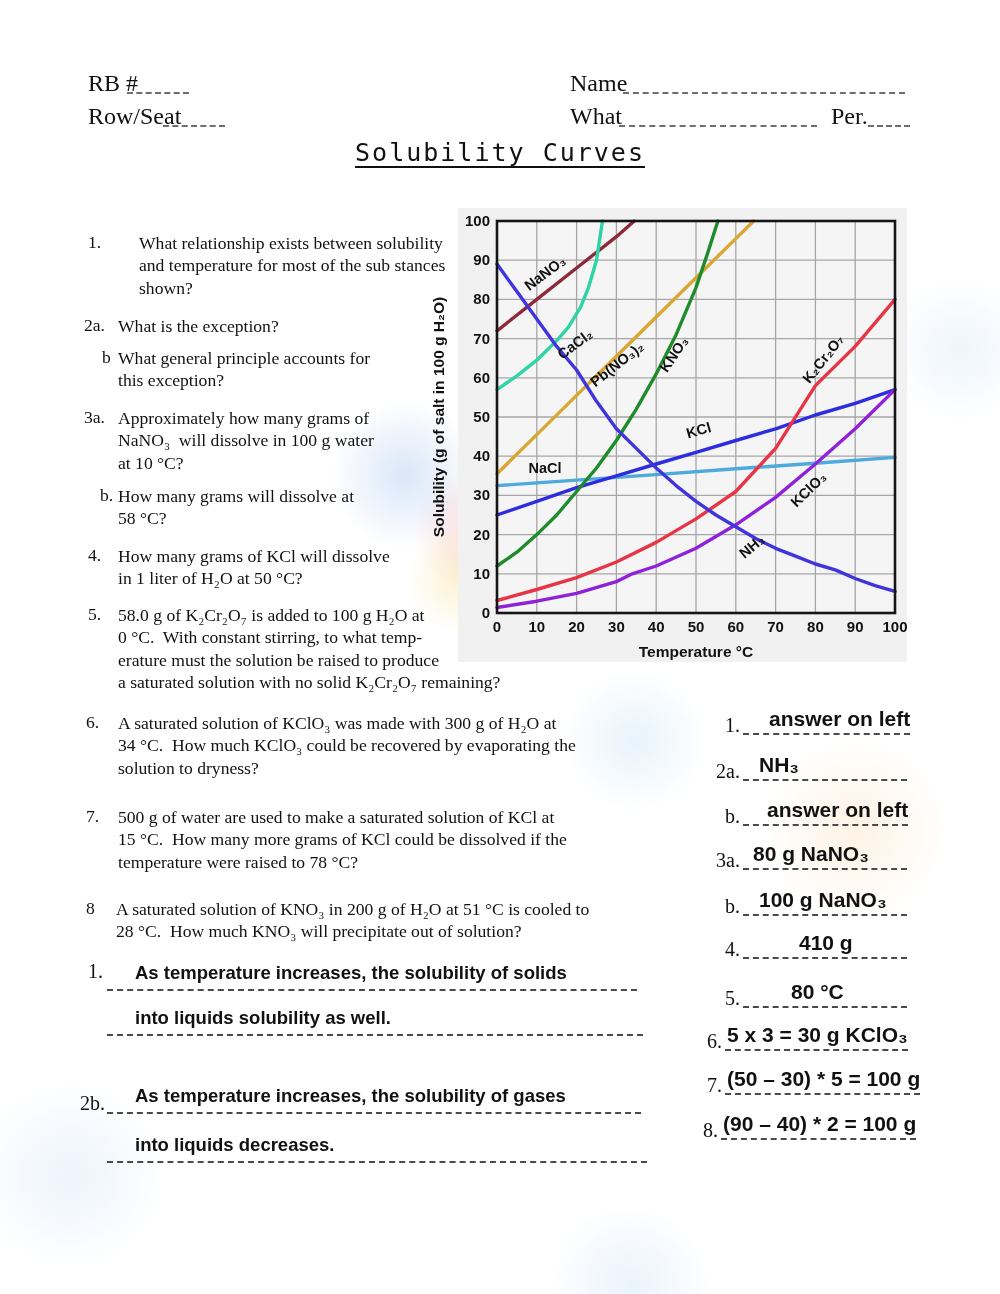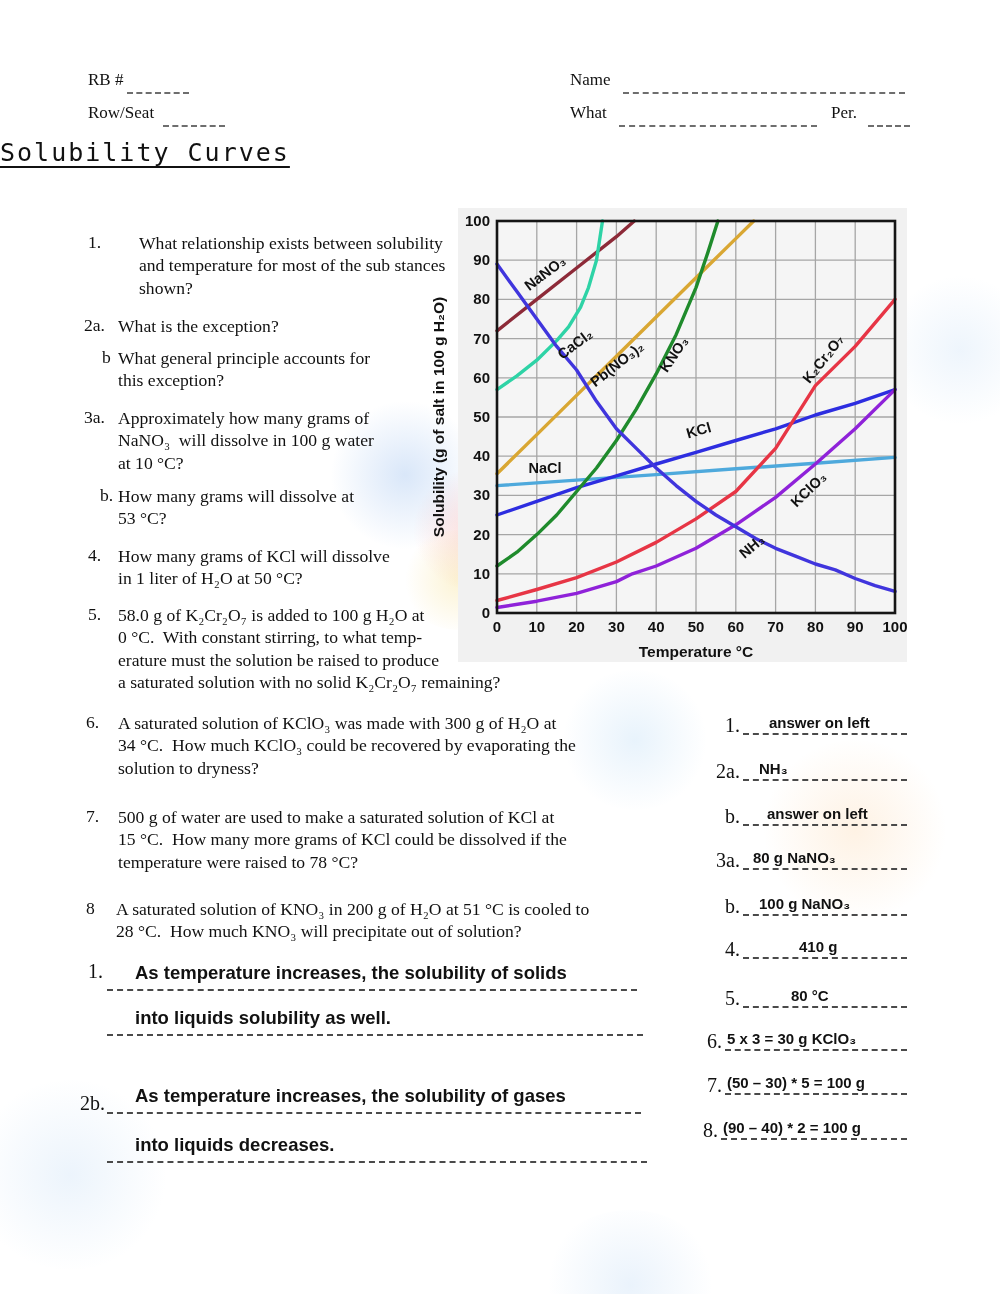--- a/index.html
+++ b/index.html
@@ -2,24 +2,24 @@
 <html><head>
 <meta charset="utf-8">
 <style>
   html,body{margin:0;padding:0;background:#e8e8e8}
   .page{position:relative;width:1000px;height:1294px;margin:0 auto;background:#ffffff;
         font-family:"Liberation Serif","DejaVu Serif",serif;color:#111;overflow:hidden}
   .blob{position:absolute;border-radius:50%;pointer-events:none;z-index:0}
   .layer{position:absolute;inset:0;z-index:1}
 
   
-  .hlabel{position:absolute;font-size:17px;white-space:nowrap}
+  .hlabel{position:absolute;font-size:24px;white-space:nowrap}
   .blank{position:absolute;border-bottom:2px dashed #6e6e6e;height:18px}
 
-  .title{position:absolute;left:0;right:0;top:138px;text-align:left;
+  .title{position:absolute;left:0;right:0;top:138px;text-align:center;
          font-family:"DejaVu Sans Mono",monospace;font-size:25px;letter-spacing:2px;
          text-decoration:underline;text-underline-offset:5px}
   .intro{position:absolute;left:88px;top:190px;width:830px;font-size:19.2px;
          text-decoration:underline;text-underline-offset:3px;white-space:pre-wrap}
 
   
   .qlabel{position:absolute;font-size:17.6px;white-space:nowrap}
   .qtext{position:absolute;font-size:17.6px;line-height:22.4px;white-space:pre-wrap}
 
   
@@ -27,21 +27,21 @@
   .ansL-line{position:absolute;border-bottom:2px dashed #4a4a4a;
              font-family:"Liberation Sans","DejaVu Sans",sans-serif;font-weight:bold;
              font-size:18.5px;display:flex;align-items:flex-end;
              padding-left:28px;padding-bottom:5px;box-sizing:border-box;white-space:nowrap}
 
   
   .ansR-row{position:absolute;left:698px;width:209px;height:30px;display:flex;align-items:flex-end}
   .ansR-label{font-size:20px;text-align:right;padding-right:3px;line-height:1;flex:0 0 auto}
   .ansR-val{flex:1 1 auto;border-bottom:2px dashed #4a4a4a;
             font-family:"Liberation Sans","DejaVu Sans",sans-serif;font-weight:bold;
-            font-size:15px;padding-bottom:2px;white-space:nowrap;line-height:1.15}
+            font-size:21px;padding-bottom:2px;white-space:nowrap;line-height:1.15}
 
   svg text{font-family:"Liberation Sans","DejaVu Sans",sans-serif;fill:#111}
 </style>
 </head>
 <body>
 
 <div class="page">
 
   <div class="blob" style="left:330px;top:400px;width:150px;height:150px;background:radial-gradient(circle,rgba(130,175,235,.30),rgba(130,175,235,0) 70%)"></div>
   <div class="blob" style="left:410px;top:470px;width:130px;height:120px;background:radial-gradient(circle,rgba(235,120,120,.26),rgba(235,120,120,0) 70%)"></div>
@@ -77,21 +77,21 @@
         <div class="qtext" style="left: 118px; top: 315px; width: 370px;">What is the exception?</div>
         <span class="qlabel" style="left: 102px; top: 347px;">b</span>
         <div class="qtext" style="left: 118px; top: 347px; width: 360px;">What general principle accounts for
 this exception?</div>
         <span class="qlabel" style="left: 84px; top: 407px;">3a.</span>
         <div class="qtext" style="left: 118px; top: 407px; width: 370px;">Approximately how many grams of
 NaNO₃  will dissolve in 100 g water
 at 10 °C?</div>
         <span class="qlabel" style="left: 100px; top: 485px;">b.</span>
         <div class="qtext" style="left: 118px; top: 485px; width: 360px;">How many grams will dissolve at
-53 °C?</div>
+58 °C?</div>
         <span class="qlabel" style="left: 88px; top: 545px;">4.</span>
         <div class="qtext" style="left: 118px; top: 545px; width: 380px;">How many grams of KCl will dissolve
 in 1 liter of H₂O at 50 °C?</div>
         <span class="qlabel" style="left: 88px; top: 604px;">5.</span>
         <div class="qtext" style="left: 118px; top: 604px; width: 450px;">58.0 g of K₂Cr₂O₇ is added to 100 g H₂O at
 0 °C.  With constant stirring, to what temp-
 erature must the solution be raised to produce
 a saturated solution with no solid K₂Cr₂O₇ remaining?</div>
         <span class="qlabel" style="left: 86px; top: 712px;">6.</span>
         <div class="qtext" style="left: 118px; top: 712px; width: 580px;">A saturated solution of KClO₃ was made with 300 g of H₂O at

